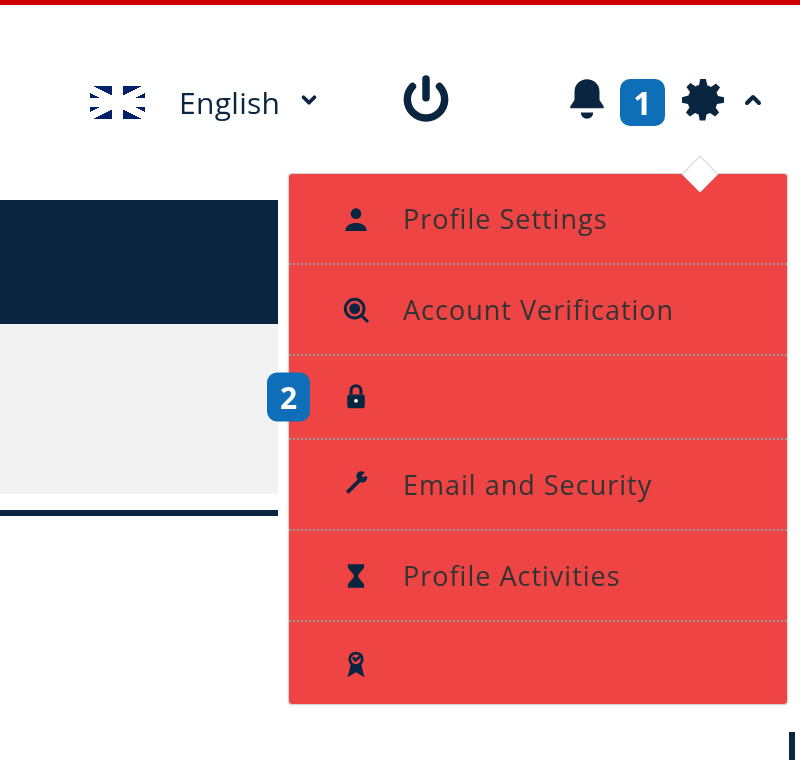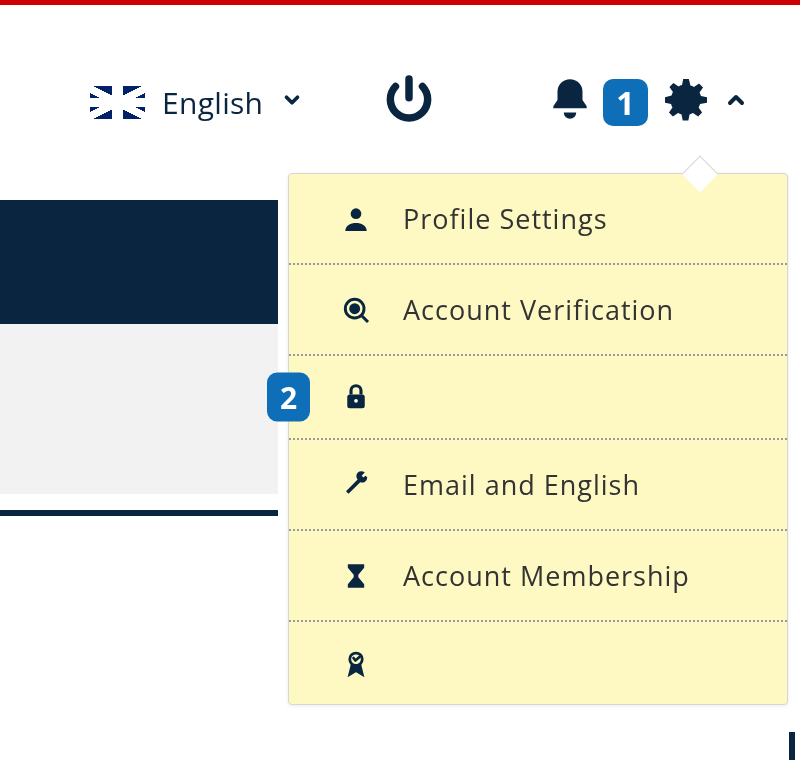--- a/index.html
+++ b/index.html
@@ -55,21 +55,21 @@
       content: "";
       position: absolute;
       inset: 0;
       background:
         linear-gradient(to right, transparent 40%, #fff 40%, #fff 60%, transparent 60%),
         linear-gradient(to bottom, transparent 35%, #fff 35%, #fff 65%, transparent 65%),
         linear-gradient(to right, transparent 44%, #C8102E 44%, #C8102E 56%, transparent 56%),
         linear-gradient(to bottom, transparent 42%, #C8102E 42%, #C8102E 58%, transparent 58%);
     }
     .lang-label {
-      margin-left: 17px;
+      margin-left: 34px;
       font-size: 30px;
       color: #0a2540;
       letter-spacing: 0.3px;
     }
     .lang-chevron {
       margin-left: 18px;
       color: #0a2540;
     }
     .power {
       margin-left: 78px;
@@ -130,21 +130,21 @@
       top: 732px;
       width: 6px;
       height: 28px;
       background: #0a2540;
     }
     .dropdown {
       position: absolute;
       top: 173px;
       left: 288px;
       width: 500px;
-      background: #fef9c3;
+      background: #ef4444;
       border: 1px solid #d6d6d6;
       border-radius: 4px;
       box-shadow: 0 1px 4px rgba(0,0,0,0.08);
     }
     .dropdown-arrow {
       position: absolute;
       top: -13px;
       right: 74px;
       width: 26px;
       height: 26px;
@@ -268,30 +268,30 @@
         </svg>
     </span>
   </div>
 
   <div class="menu-item">
     <span class="menu-icon">
       <svg width="30" height="30" viewBox="0 0 24 24" fill="currentColor">
           <path d="M21 6a4 4 0 0 1-5.6 3.7L6 19l-2-2 9.3-9.4A4 4 0 0 1 19 2l-2.5 2.5L18 6l1.5-1.5A4 4 0 0 1 21 6z"></path>
         </svg>
     </span>
-    <span class="menu-label">Email and English</span>
+    <span class="menu-label">Email and Security</span>
   </div>
 
   <div class="menu-item">
     <span class="menu-icon">
       <svg width="28" height="28" viewBox="0 0 24 24" fill="currentColor">
           <path d="M5 2h14v3l-5 6v2l5 6v3H5v-3l5-6v-2L5 5V2z"></path>
         </svg>
     </span>
-    <span class="menu-label">Account Membership</span>
+    <span class="menu-label">Profile Activities</span>
   </div>
 
   <div class="menu-item">
     <span class="menu-icon">
       <svg width="30" height="30" viewBox="0 0 24 24" fill="none" stroke="currentColor" stroke-width="2.2">
           <circle cx="12" cy="9" r="5"></circle>
           <path d="M9 13l-2 8 5-3 5 3-2-8" fill="currentColor"></path>
           <path d="M10 8l1.5 2L15 7" stroke-linecap="round" stroke-linejoin="round"></path>
         </svg>
     </span>

